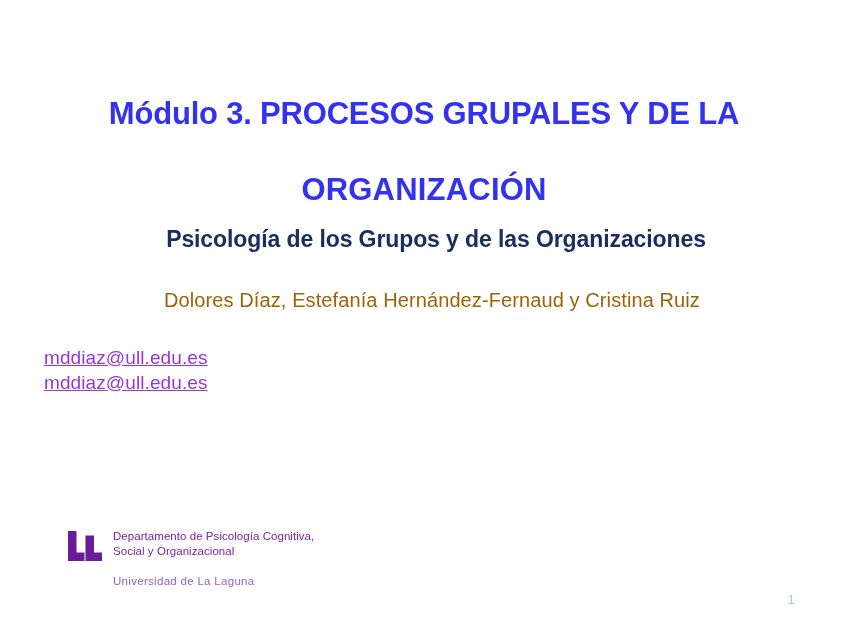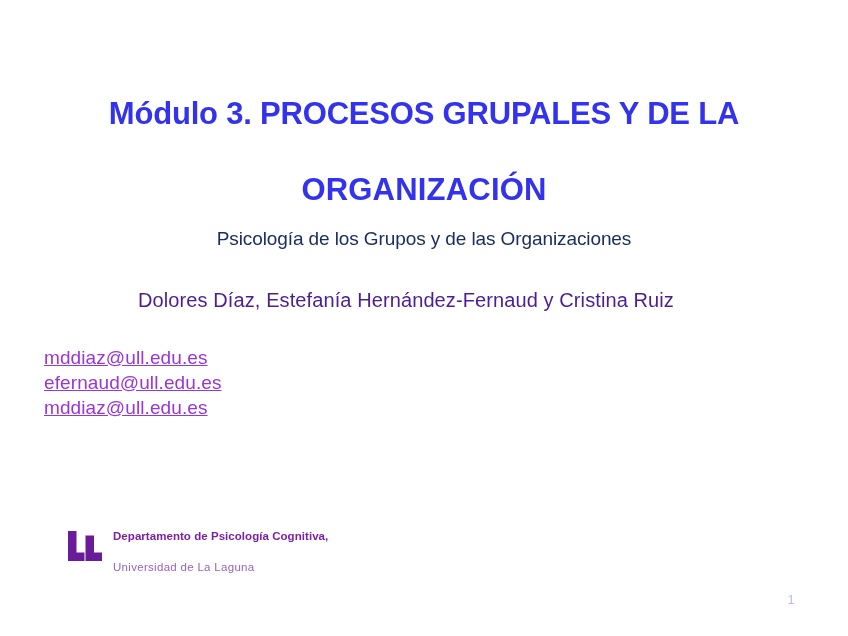--- a/index.html
+++ b/index.html
@@ -37,40 +37,40 @@
     white-space: nowrap;
   }
   .title-line.second {
     letter-spacing: 0.2px;
     margin-top: 36px;
   }
 
   
   .subtitle {
     position: absolute;
-    left: 44px;
+    left: 56px;
     top: 223px;
     width: 760px;
     text-align: center;
     color: #1A2E60;
-    font-size: 19px;
-    font-weight: normal;
+    font-size: 23px;
+    font-weight: bold;
     line-height: 32px;
     letter-spacing: -0.1px;
     white-space: nowrap;
   }
 
   
   .authors {
     position: absolute;
-    left: 26px;
+    left: 52px;
     top: 287px;
     width: 760px;
     text-align: center;
-    color: #4c1d95;
+    color: #a16207;
     font-size: 20px;
     font-weight: normal;
     line-height: 26px;
     letter-spacing: 0.1px;
     white-space: nowrap;
   }
 
   
   .emails {
     position: absolute;
@@ -105,21 +105,21 @@
     margin-top: 3px;
     flex: none;
   }
   .logo-text {
     padding-top: 1px;
   }
   .logo-line1,
   .logo-line2 {
     color: #7B1FA8;
     font-size: 11.5px;
-    font-weight: bold;
+    font-weight: normal;
     line-height: 14.5px;
     letter-spacing: 0.05px;
     white-space: nowrap;
   }
   .logo-line3 {
     color: #9B62C0;
     font-size: 11.5px;
     font-weight: normal;
     line-height: 16px;
     letter-spacing: 0.3px;
@@ -148,30 +148,30 @@
     <div class="title-line">Módulo 3. PROCESOS GRUPALES Y DE LA</div>
     <div class="title-line second">ORGANIZACIÓN</div>
   </div>
 
   <div class="subtitle">Psicología de los Grupos y de las Organizaciones</div>
 
   <div class="authors">Dolores Díaz, Estefanía Hernández-Fernaud y Cristina Ruiz</div>
 
   <div class="emails">
     <span class="email-link">mddiaz@ull.edu.es</span>
-    <span class="email-link">efernaud@ull.edu.es</span>
     <span class="email-link">mddiaz@ull.edu.es</span>
   </div>
 
   <div class="logo">
     <svg class="logo-mark" viewBox="0 0 34 30">
       <path d="M0,0 L8.5,0 L8.5,21.5 L16.5,21.5 L16.5,30 L0,30 Z" fill="#6A1B9A"></path>
       <path d="M17.5,4.5 L26,4.5 L26,21.5 L34,21.5 L34,30 L17.5,30 Z" fill="#6A1B9A"></path>
     </svg>
     <div class="logo-text">
       <div class="logo-line1">Departamento de Psicología Cognitiva,</div>
+      <div class="logo-line2">Social y Organizacional</div>
       <div class="logo-line3">Universidad de La Laguna</div>
     </div>
   </div>
 
   <div class="page-number">1</div>
 
 </div>
 
 </body></html>

